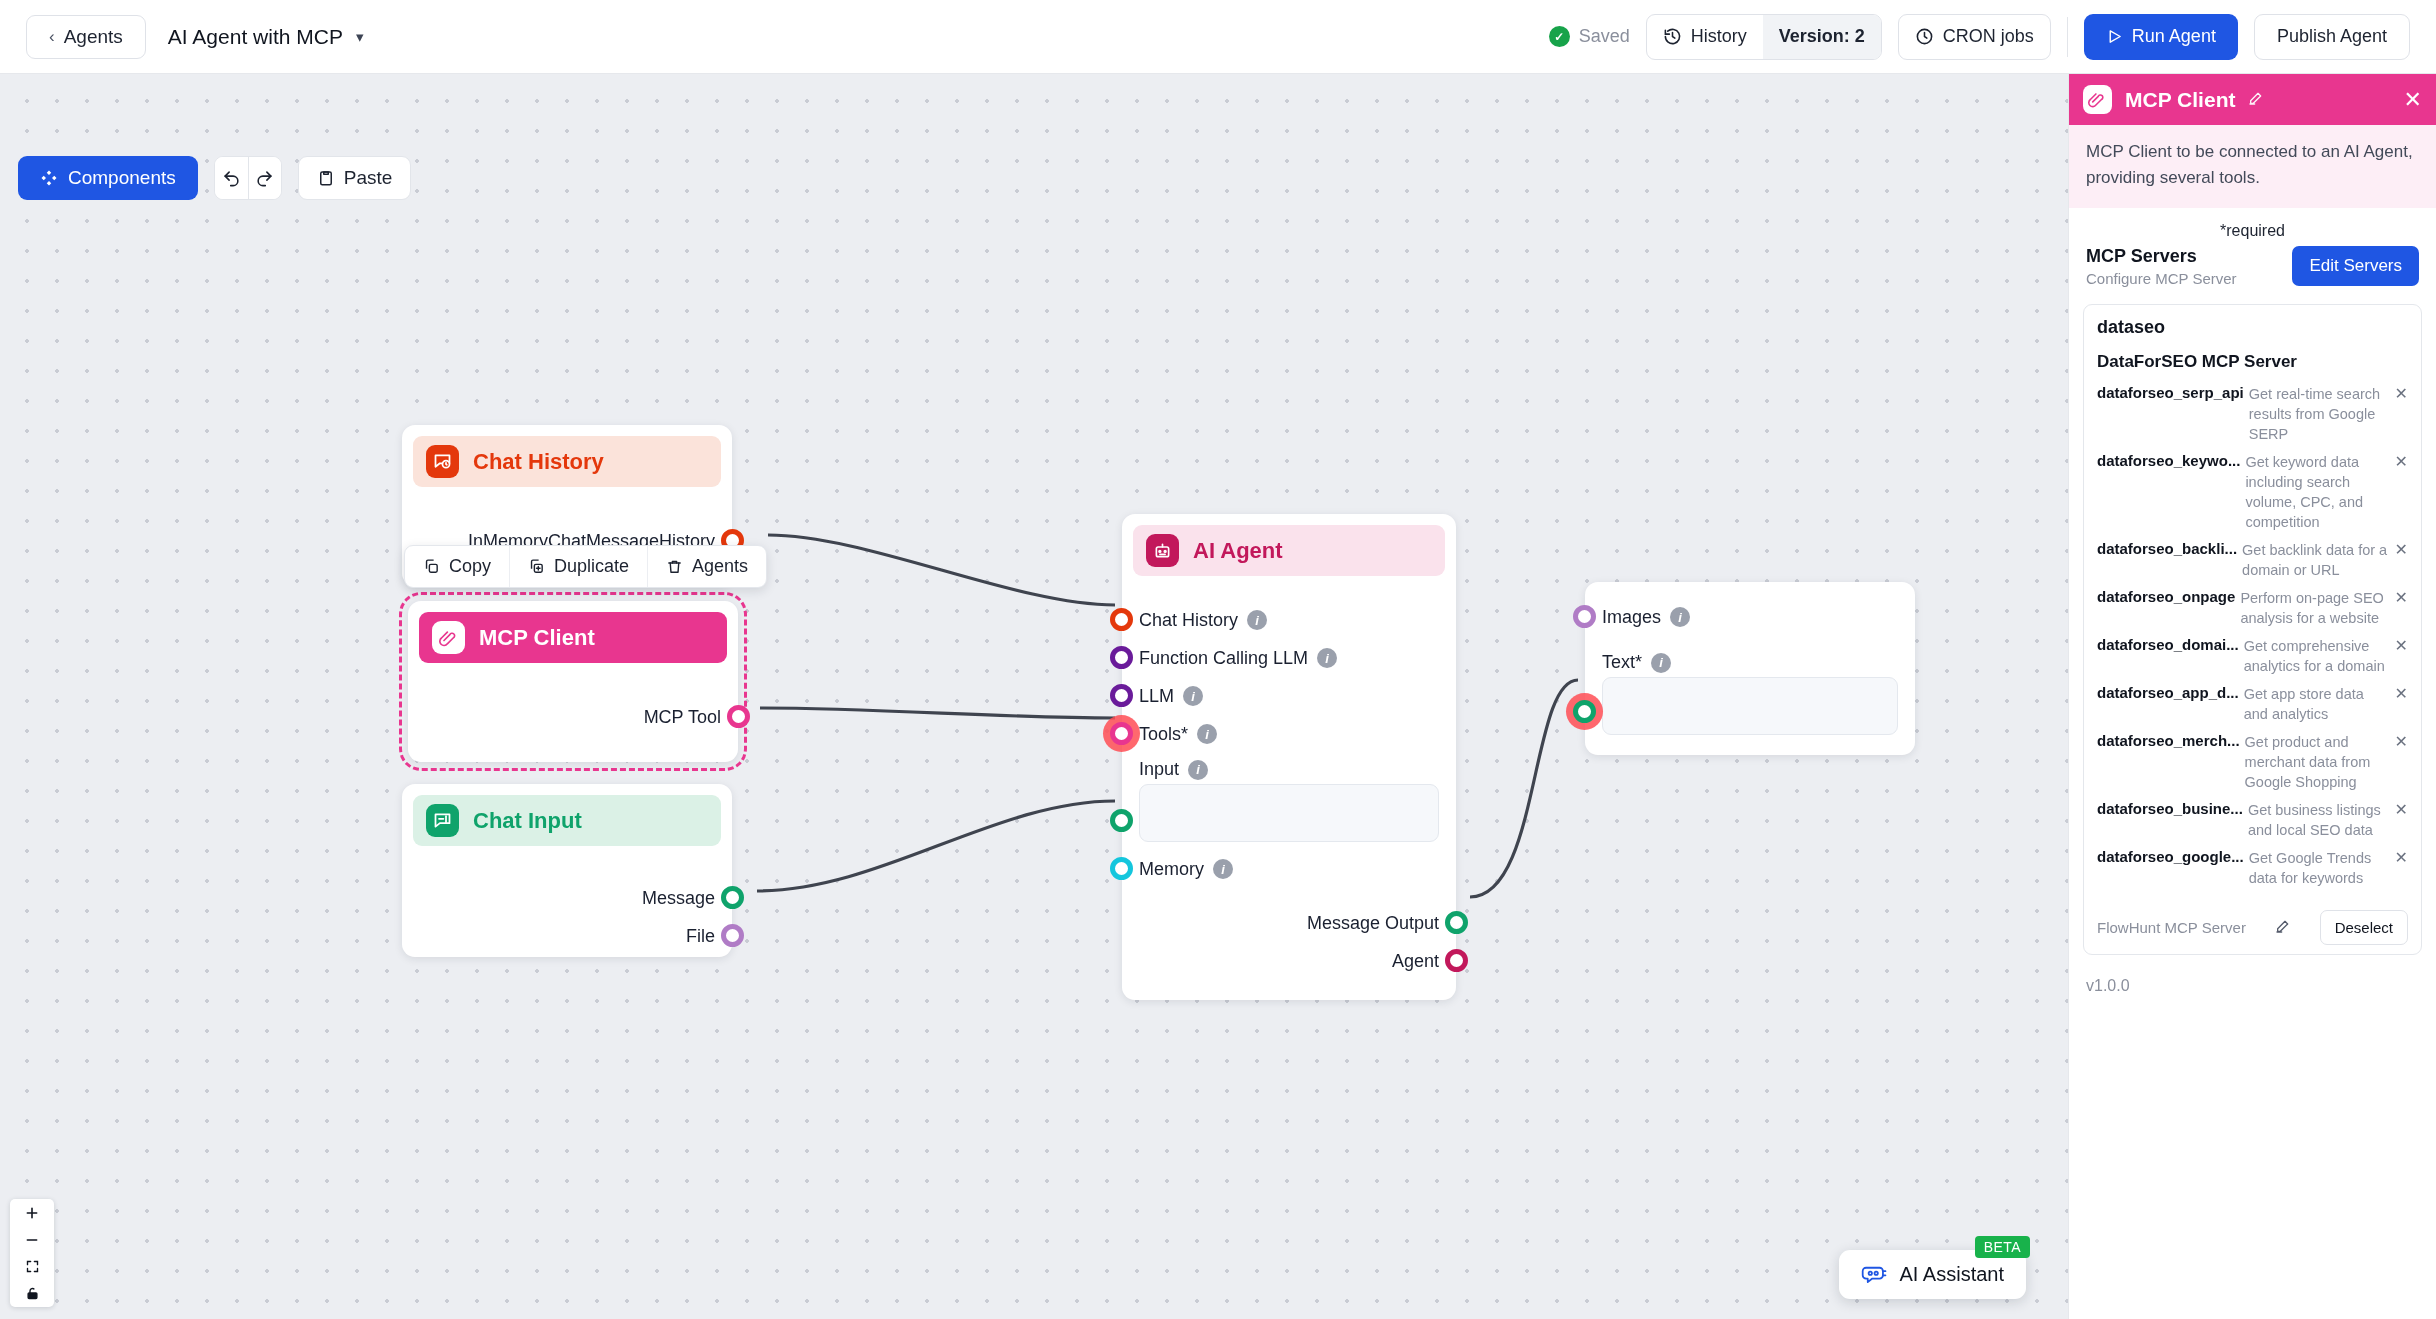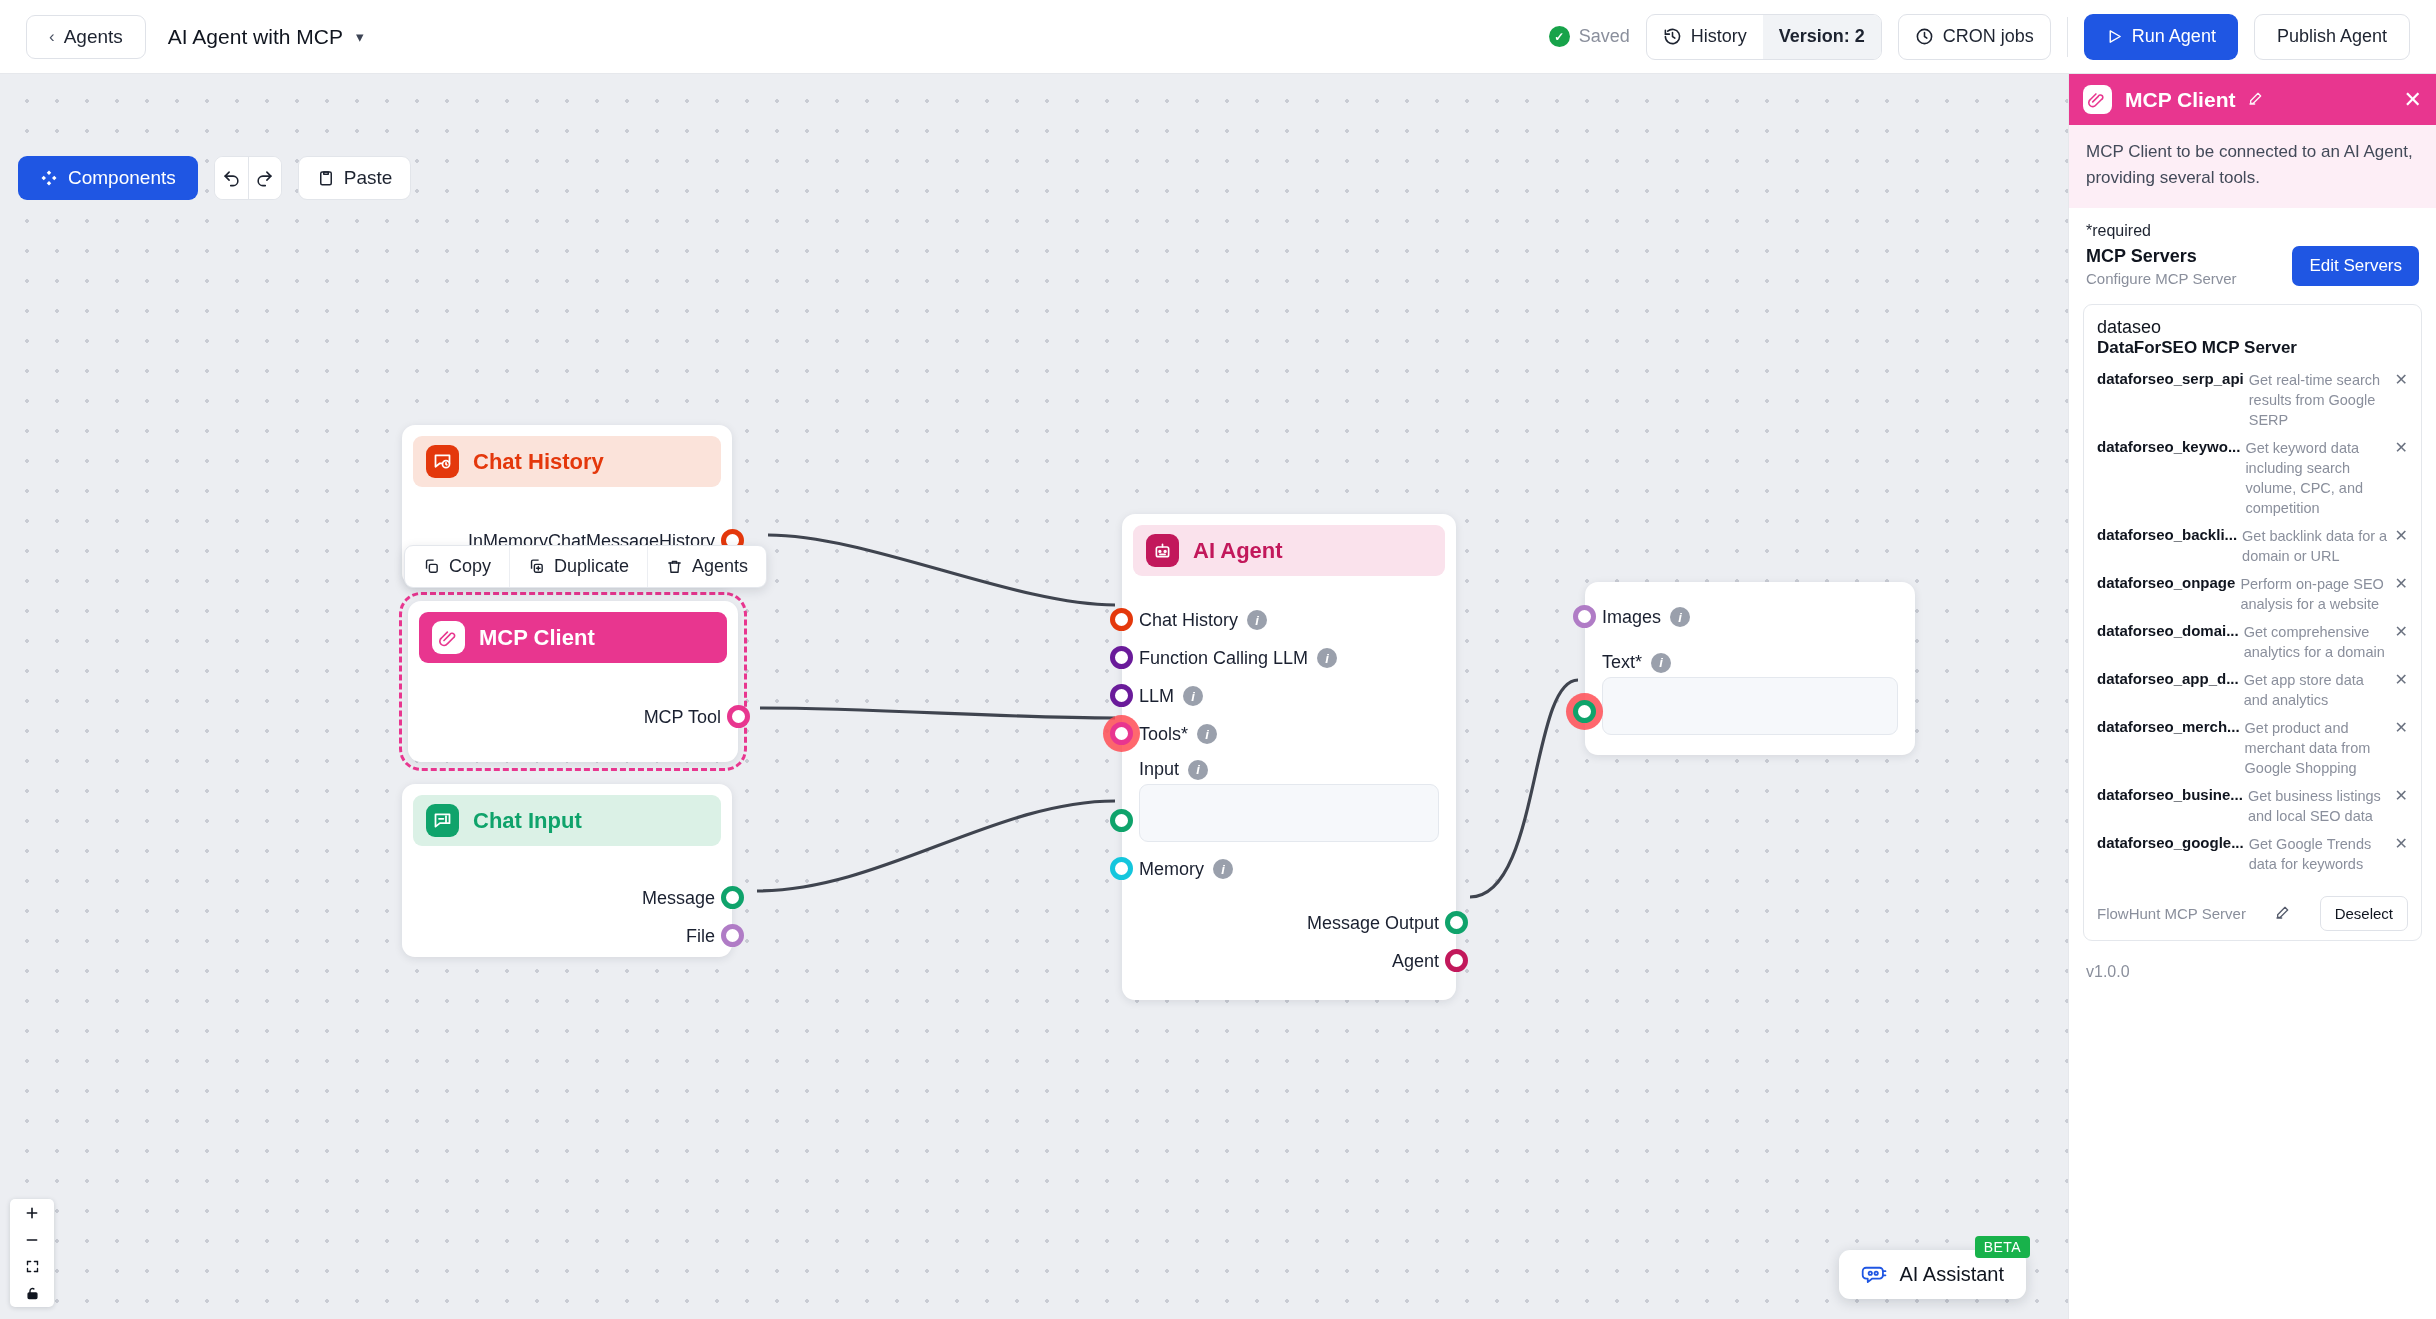--- a/index.html
+++ b/index.html
@@ -200,38 +200,38 @@
     display: flex; align-items: center; justify-content: center; flex: 0 0 auto;
   }
   .panel-title { font-size: 21px; font-weight: bold; }
   .pencil { font-size: 16px; opacity: .95; cursor: pointer; }
   .panel-close { margin-left: auto; font-size: 22px; cursor: pointer; line-height: 1; }
   .panel-desc {
     background: #fdeef6; color: #434a59; font-size: 17px;
     line-height: 1.5; padding: 14px 17px 18px;
   }
   .req-note {
-    text-align: left; font-size: 16px; color: #1d2330;
+    text-align: center; font-size: 16px; color: #1d2330;
     padding: 14px 17px 0;
   }
   .srv-row {
     display: flex; align-items: flex-start; padding: 6px 17px 0; gap: 10px;
   }
   .srv-name { font-size: 18px; font-weight: bold; color: #10151f; }
   .srv-sub { font-size: 15px; color: #8a8f9c; margin-top: 3px; }
   .edit-servers {
     margin-left: auto; background: #1f56e3; color: #fff; border: none;
     border-radius: 7px; padding: 10px 17px; font-size: 17px;
     cursor: pointer; white-space: nowrap;
   }
   .tools-card {
     margin: 17px 14px 0; border: 1px solid #e4e7ec; border-radius: 9px;
     padding: 12px 13px 9px; display: flex; flex-direction: column;
   }
-  .card-label { font-size: 18px; font-weight: normal; color: #10151f; }
+  .card-label { font-size: 18px; font-weight: bold; color: #10151f; margin-bottom: 14px; }
   .card-subhead { font-size: 17px; font-weight: bold; color: #10151f; margin-bottom: 8px; }
   .tool-row { display: flex; align-items: flex-start; gap: 5px; padding: 4px 0; }
   .tool-name {
     font-size: 15px; font-weight: bold; color: #10151f;
     white-space: nowrap; flex: 0 0 auto; max-width: 150px; overflow: hidden;
   }
   .tool-desc { font-size: 14.5px; color: #8a8f9c; line-height: 1.38; flex: 1 1 auto; }
   .tool-x { font-size: 16px; color: #6b7280; cursor: pointer; flex: 0 0 auto; padding-left: 2px; }
   .card-foot {
     display: flex; align-items: center; gap: 20px;

